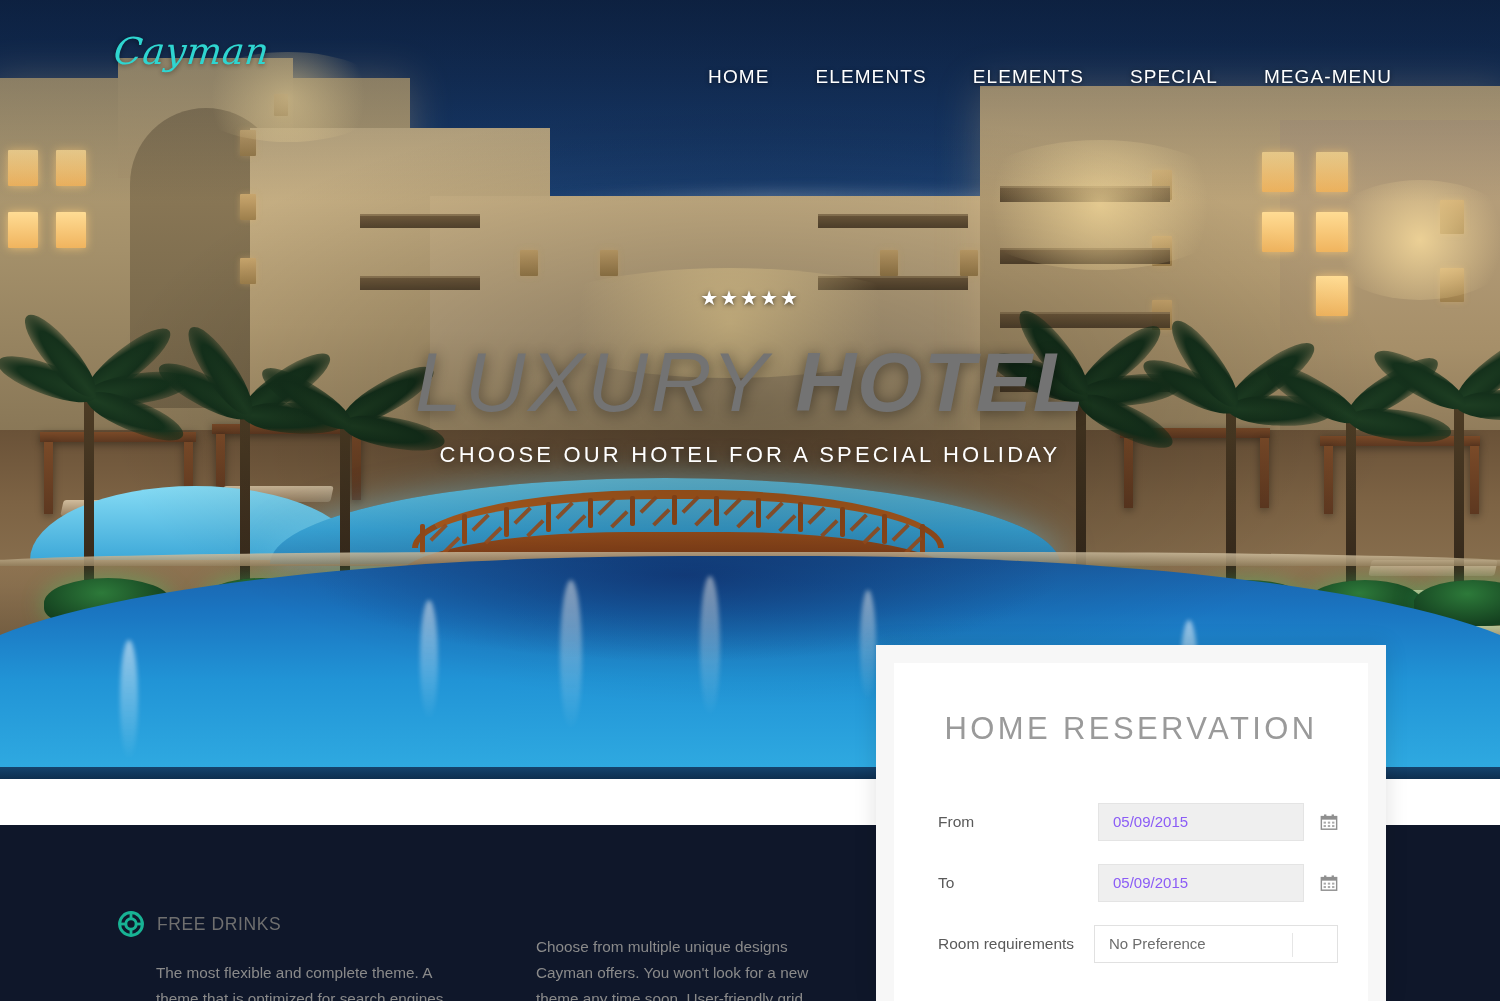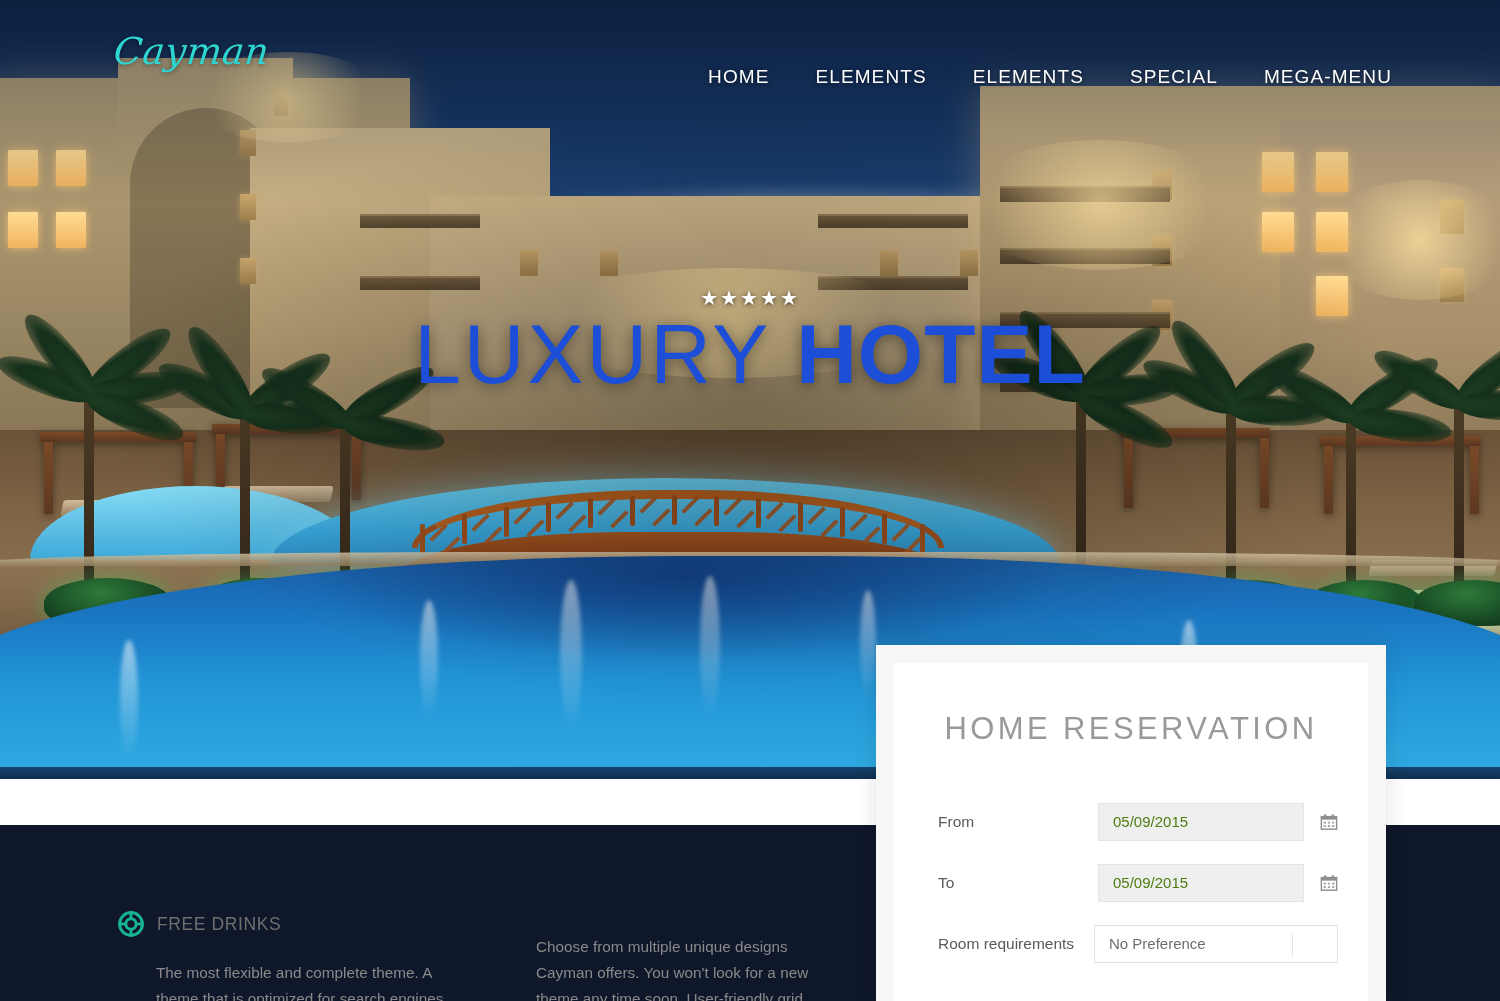--- a/index.html
+++ b/index.html
@@ -221,24 +221,25 @@
 
   
   .hero-text {
     position:absolute; left:0; top:288px; width:1500px; text-align:center; z-index:30;
   }
   .stars {
     font-size:20px; color:#ffffff; letter-spacing:2px;
     text-shadow:0 1px 5px rgba(0,0,0,.6); line-height:1;
   }
   .hero-title {
-    margin-top:4px;
-    font-size:84px; line-height:1.02; color:#1d4ed8;
+    margin-top:32px;
+    font-size:84px; line-height:1.02; color:#737373;
     font-weight:300; letter-spacing:3px;
     text-shadow:0 2px 14px rgba(0,0,0,.45);
+    font-style:italic;
   }
   .hero-title b { font-weight:700; letter-spacing:1px; }
   .hero-sub {
     margin-top:16px;
     font-size:22px; color:#fff; font-weight:400; letter-spacing:3.2px;
     text-shadow:0 2px 10px rgba(0,0,0,.5);
   }
 
   
   .resv-outer {
@@ -257,21 +258,21 @@
   }
   .form { margin-top:44px; padding:0 30px 0 44px; }
   .row { display:flex; align-items:center; height:61px; }
   .row .lbl {
     width:192px; font-size:15.5px; color:#5a5a5a; font-weight:400;
   }
   .ctrl { position:relative; flex:1; display:flex; align-items:center; }
   .txtfield {
     width:206px; height:38px; background:#efefef; border:1px solid #e4e4e4;
     display:flex; align-items:center; padding-left:14px;
-    font-size:15px; color:#4d7c0f;
+    font-size:15px; color:#8b5cf6;
   }
   .cal-icon { margin-left:16px; width:18px; height:18px; display:block; }
   .selfield {
     width:244px; height:38px; background:#fff; border:1px solid #e1e1e1;
     display:flex; align-items:center; padding-left:14px;
     font-size:15px; color:#6d6d6d; position:relative;
   }
   .sel-sep {
     position:absolute; right:44px; top:7px; width:1px; height:24px; background:#e6e6e6;
   }
@@ -494,20 +495,21 @@
       <a href="#">MEGA-MENU</a>
     </nav>
   </div>
 
   <div class="hero-text">
     <div class="stars">★★★★★</div>
     <div class="hero-title">
       <span>LUXURY</span>
       <b>HOTEL</b>
     </div>
+    <div class="hero-sub">CHOOSE OUR HOTEL FOR A SPECIAL HOLIDAY</div>
   </div>
 
   <div class="resv-outer">
     <div class="resv">
       <h2>HOME RESERVATION</h2>
 
       <div class="form">
 
         <div class="row">
           <div class="lbl">From</div>

